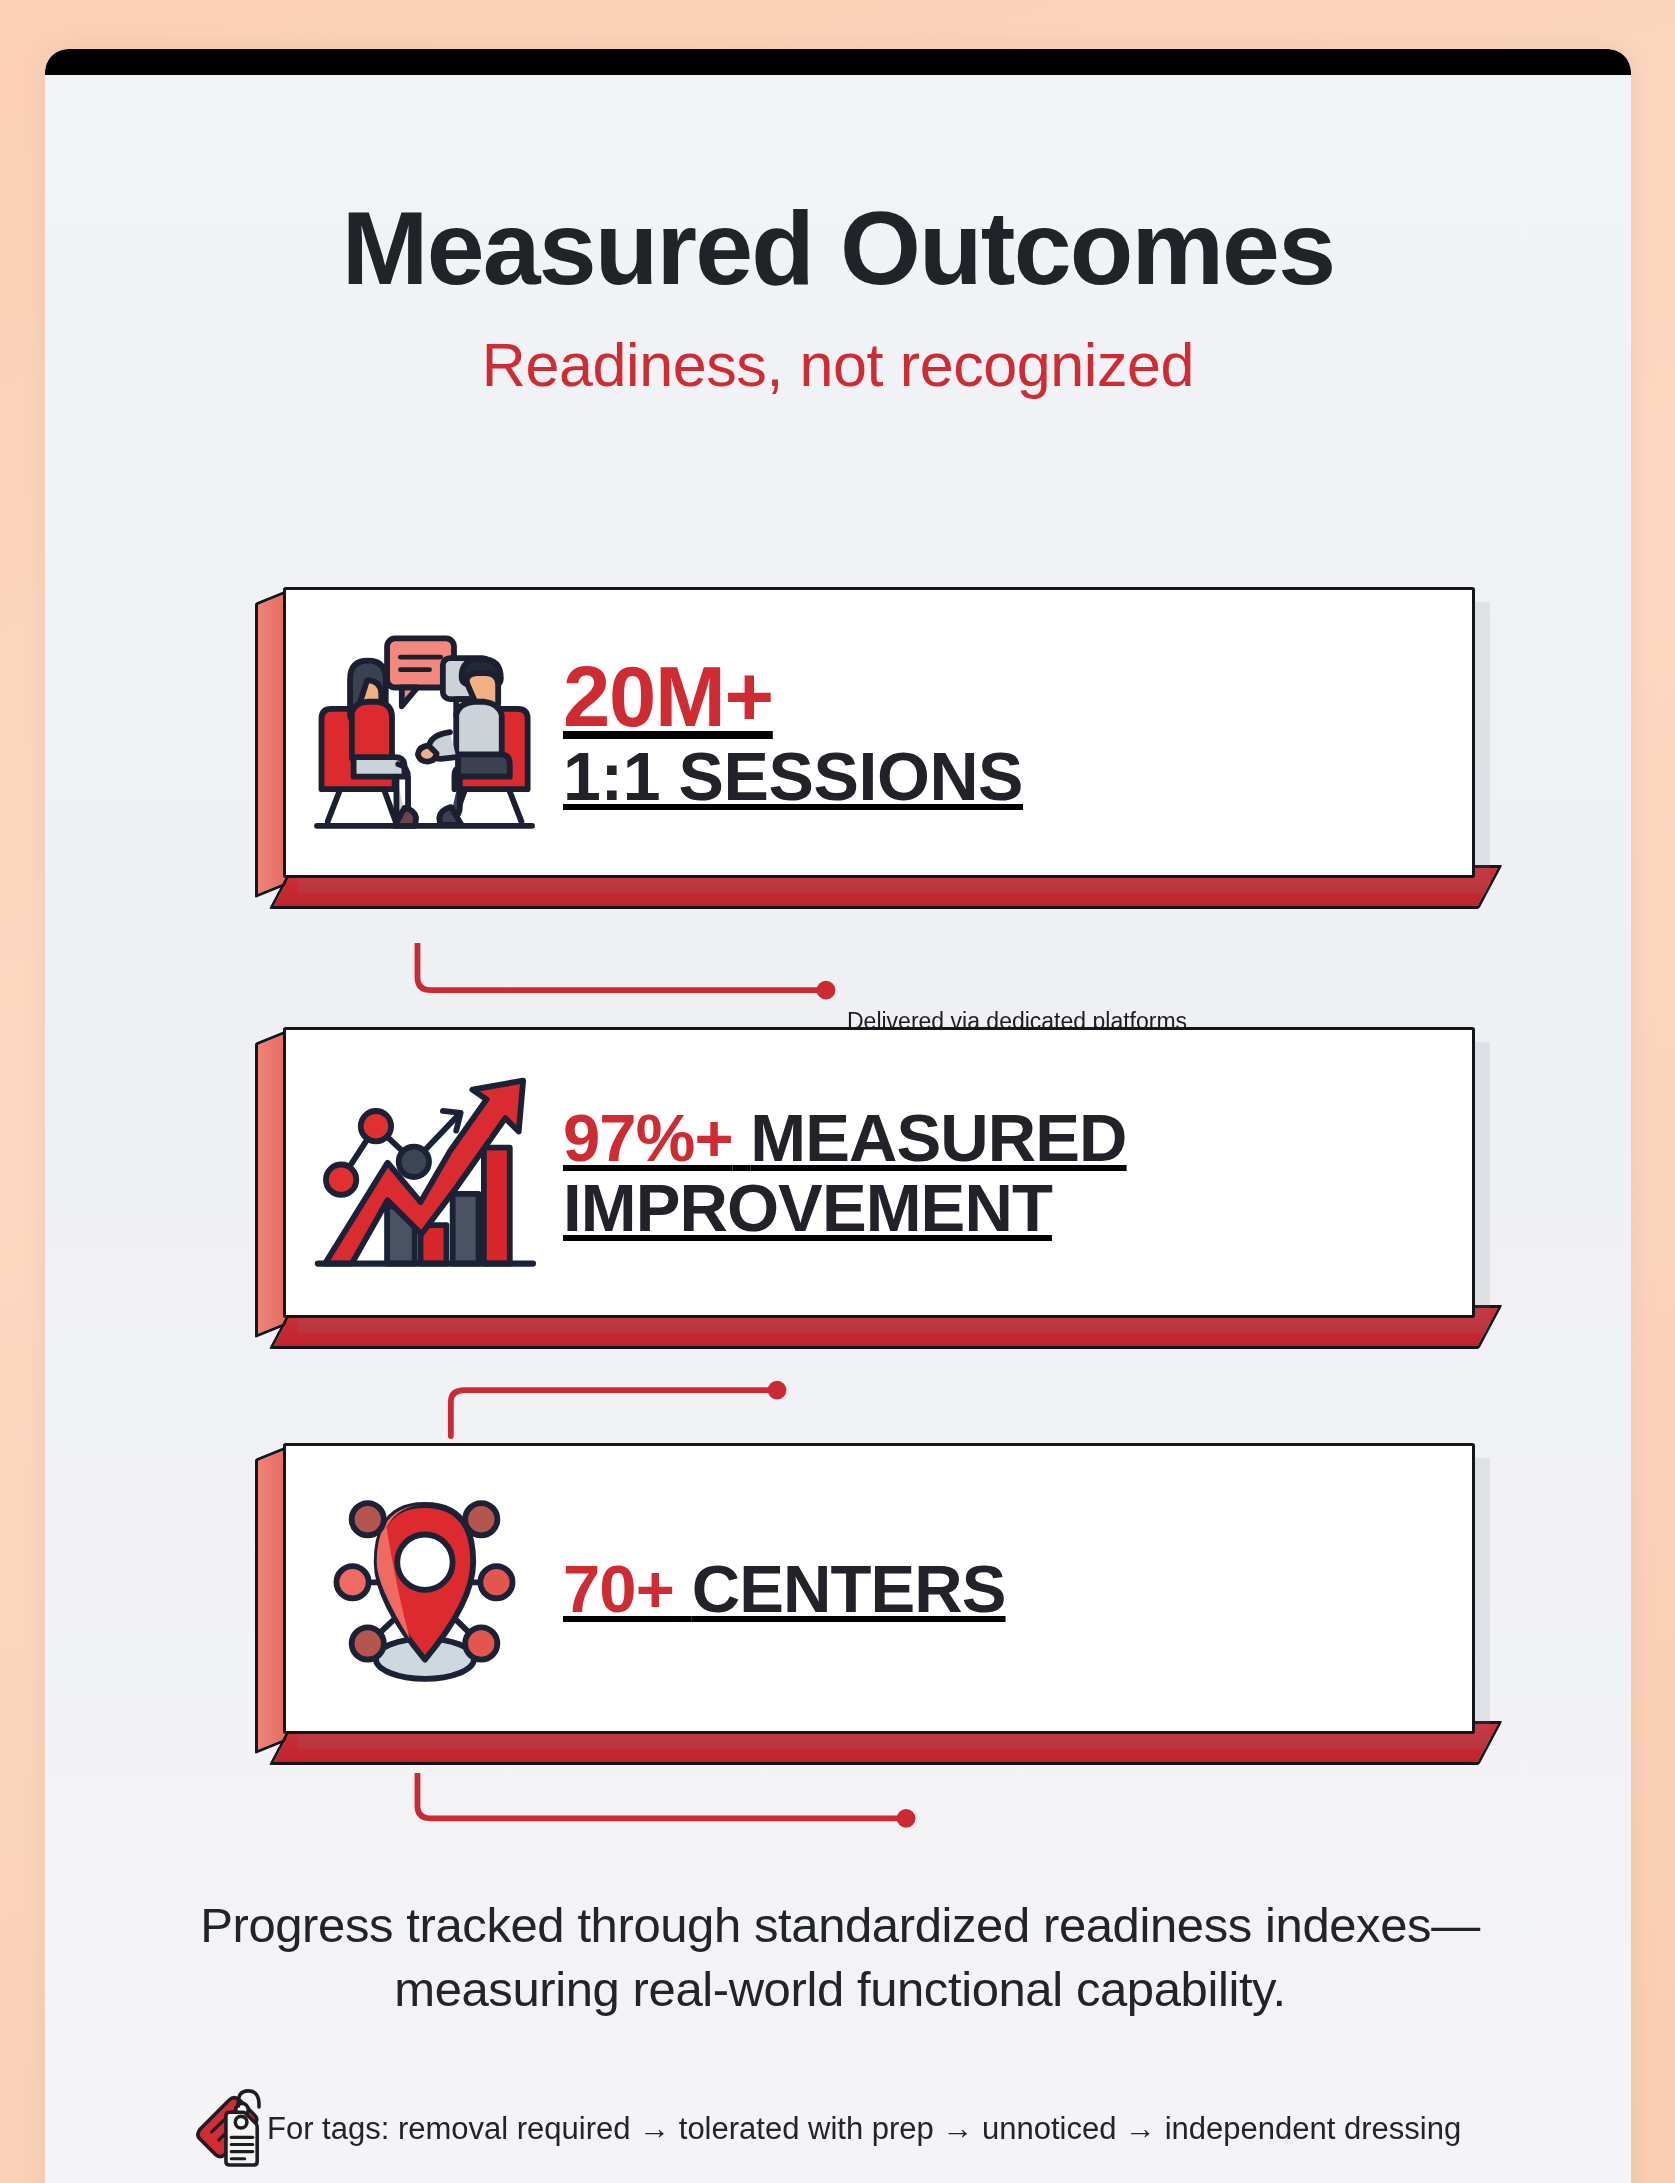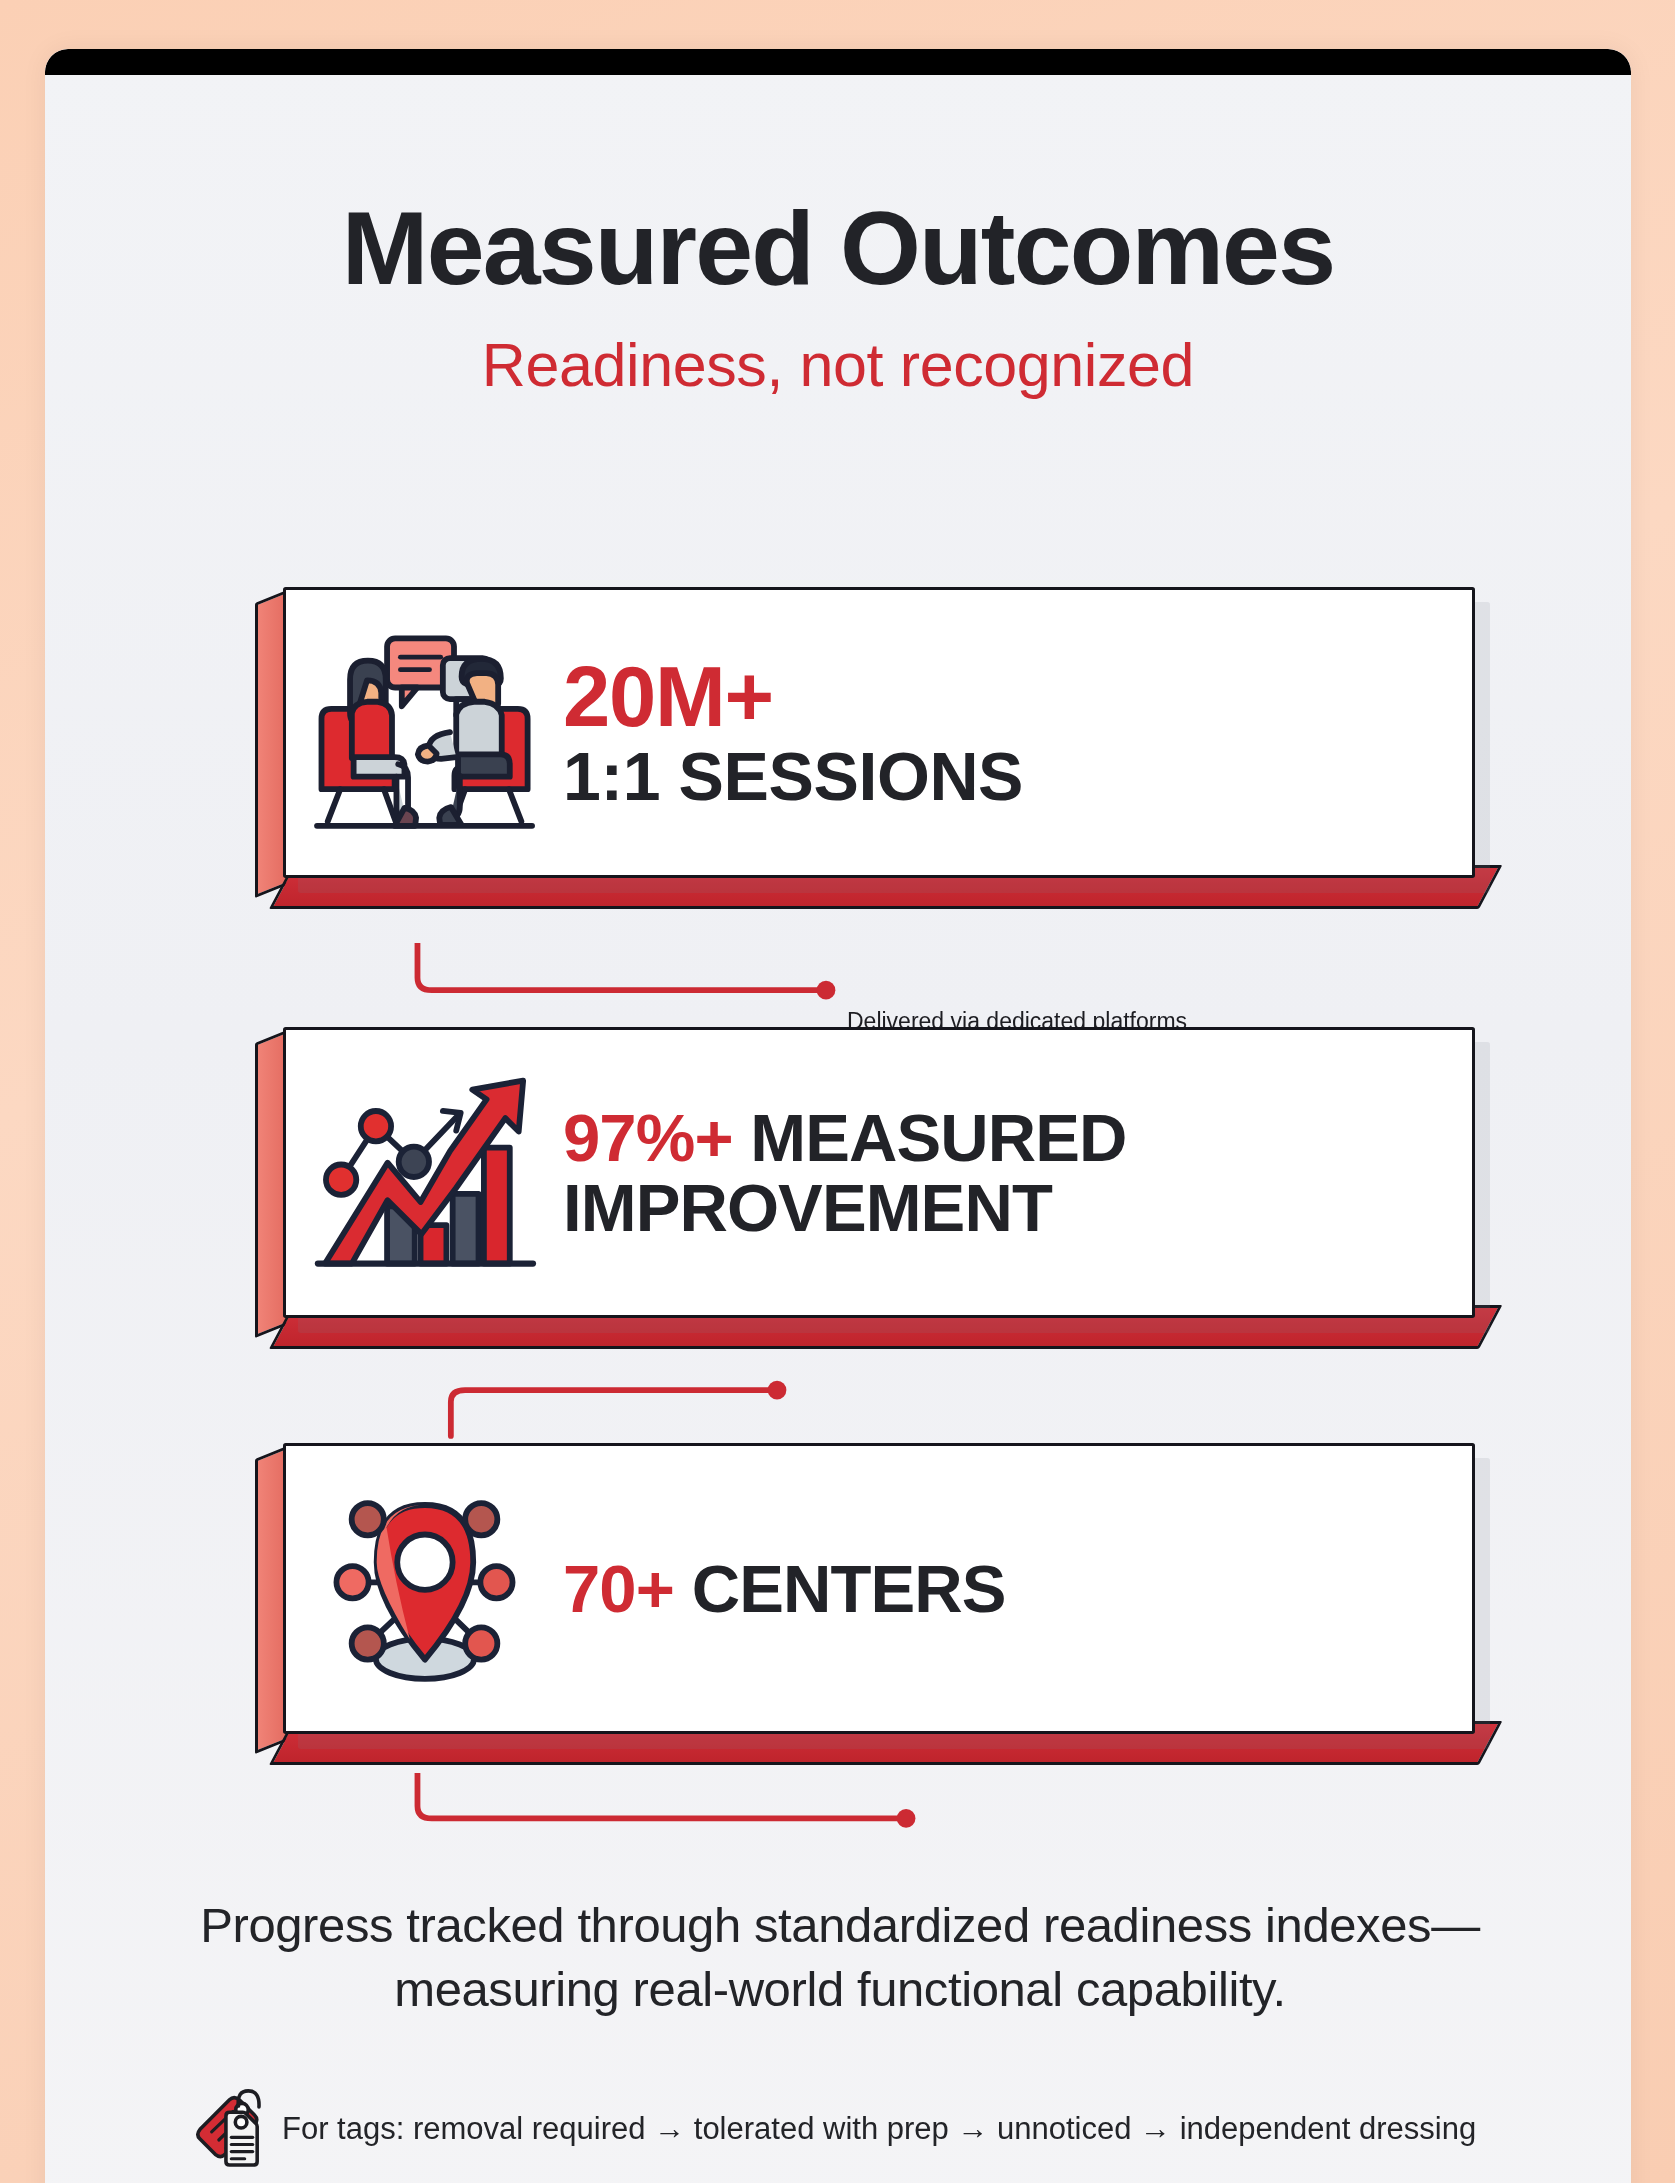--- a/index.html
+++ b/index.html
@@ -51,21 +51,21 @@
   .card .bottomface{
     position:absolute;left:14.3px;bottom:0;width:calc(100% - 16px);height:38px;
     background:linear-gradient(180deg,#d0303a,#bf242c);
     border:3.1px solid #15151c;border-radius:1.8px;
     transform:skewX(-28deg);transform-origin:bottom left;
   }
   .iconbox{
     width:277px;min-width:277px;height:100%;
     display:flex;align-items:center;justify-content:center;
   }
-  .statbox{flex:1;padding-right:36px;}
+  .statbox{flex:1;padding-right:36px;text-decoration:underline;}
   .statline{
     font-size:67px;font-weight:700;line-height:1.04;
     color:#222328;letter-spacing:-0.9px;white-space:nowrap;
   }
   .statline .num{color:#cf2b33;}
   .bigstat .num{font-size:85px;display:block;letter-spacing:-1.3px;}
   .bigstat .lbl{font-size:68px;display:block;letter-spacing:-0.4px;}
   .wrapstat{white-space:normal;}
 
   
@@ -77,21 +77,21 @@
   }
 
   
   .para{
     position:absolute;left:89px;top:1845px;width:1412px;
     text-align:center;font-size:49px;line-height:1.30;color:#232428;
     letter-spacing:-0.4px;
   }
   .tagline{
     position:absolute;left:147px;top:2039px;width:1394px;
-    display:flex;align-items:center;gap:15px;
+    display:flex;align-items:center;
   }
   .tagline .txt{font-size:31px;color:#232428;white-space:nowrap;}
 </style>
 </head>
 <body>
 
 <div class="poster">
 
   <div class="topbar"></div>
 

